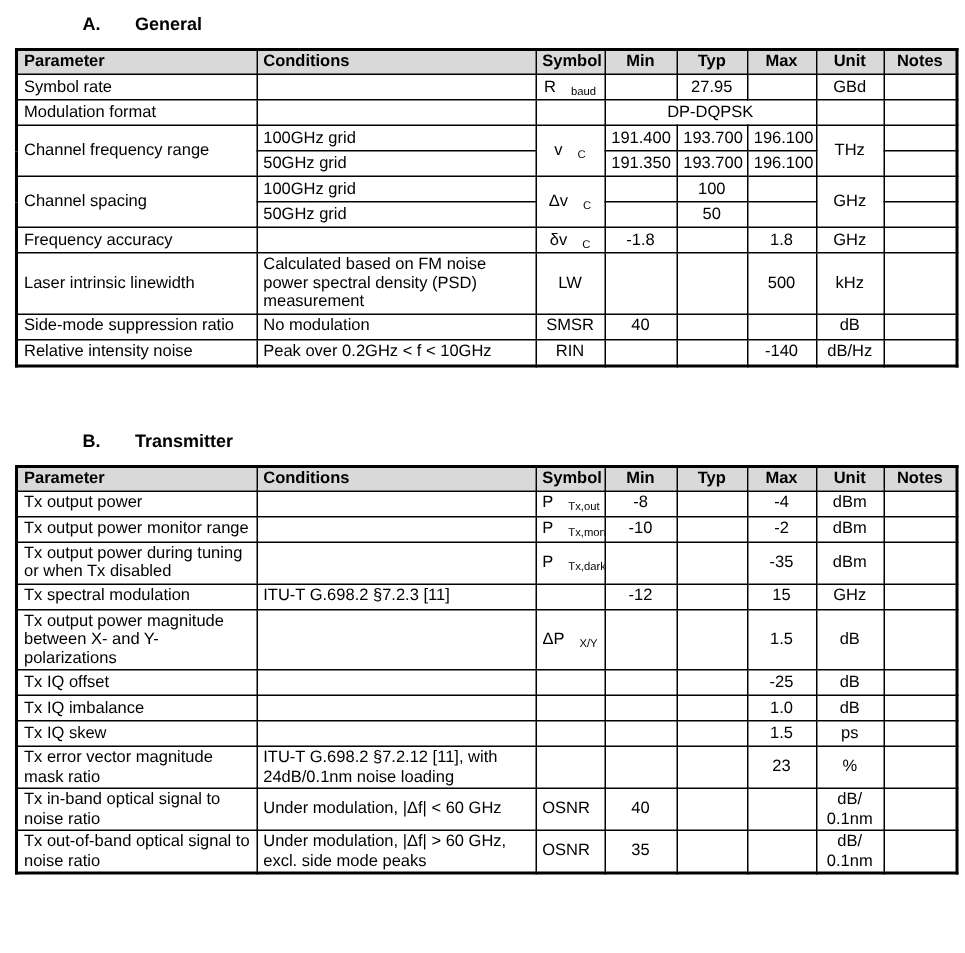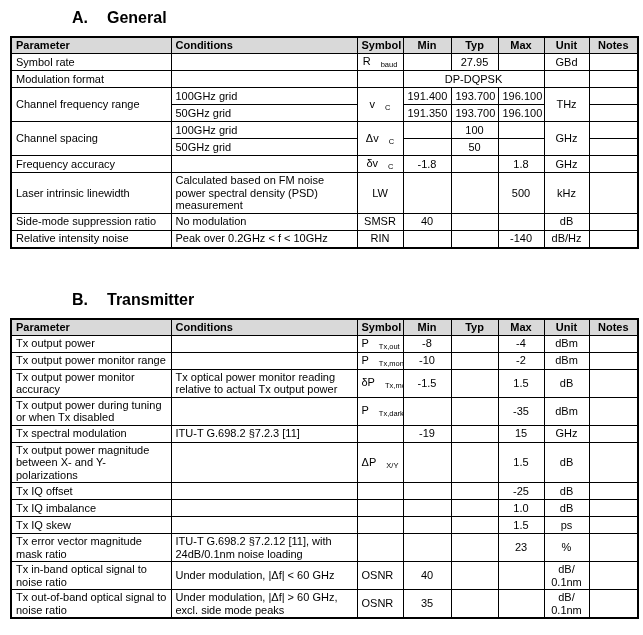--- a/index.html
+++ b/index.html
@@ -9,23 +9,23 @@
     width: 643px;
     height: 635px;
     font-family: "Liberation Sans", sans-serif;
     color: #000;
   }
   .page {
     padding: 9px 0 0 10px;
     box-sizing: border-box;
   }
   .section-title {
-    font-size: 16px;
+    font-size: 12px;
     font-weight: bold;
-    margin: 0 0 9px 62px;
+    margin: 0 0 9px 45px;
     white-space: nowrap;
   }
   .sec-label {
     display: inline-block;
     width: 35px;
   }
   .section + .section {
     margin-top: 42px;
   }
   table.spec {
@@ -241,44 +241,34 @@
             <td class="left">Tx output power monitor range</td>
             <td class="left"></td>
             <td><span>P</span><sub>Tx,mon</sub></td>
             <td>-10</td>
             <td></td>
             <td>-2</td>
             <td>dBm</td>
             <td></td>
           </tr>
           <tr>
-            <td class="left">Tx output power monitor accuracy</td>
-            <td class="left">Tx optical power monitor reading relative to actual Tx output power</td>
-            <td><span>δP</span><sub>Tx,mon</sub></td>
-            <td>-1.5</td>
-            <td></td>
-            <td>1.5</td>
-            <td>dB</td>
-            <td></td>
-          </tr>
-          <tr>
             <td class="left">Tx output power during tuning or when Tx disabled</td>
             <td class="left"></td>
             <td><span>P</span><sub>Tx,dark</sub></td>
             <td></td>
             <td></td>
             <td>-35</td>
             <td>dBm</td>
             <td></td>
           </tr>
           <tr>
             <td class="left">Tx spectral modulation</td>
             <td class="left">ITU-T G.698.2 §7.2.3 [11]</td>
             <td></td>
-            <td>-19</td>
+            <td>-12</td>
             <td></td>
             <td>15</td>
             <td>GHz</td>
             <td></td>
           </tr>
           <tr>
             <td class="left">Tx output power magnitude between X- and Y-polarizations</td>
             <td class="left"></td>
             <td><span>ΔP</span><sub>X/Y</sub></td>
             <td></td>

